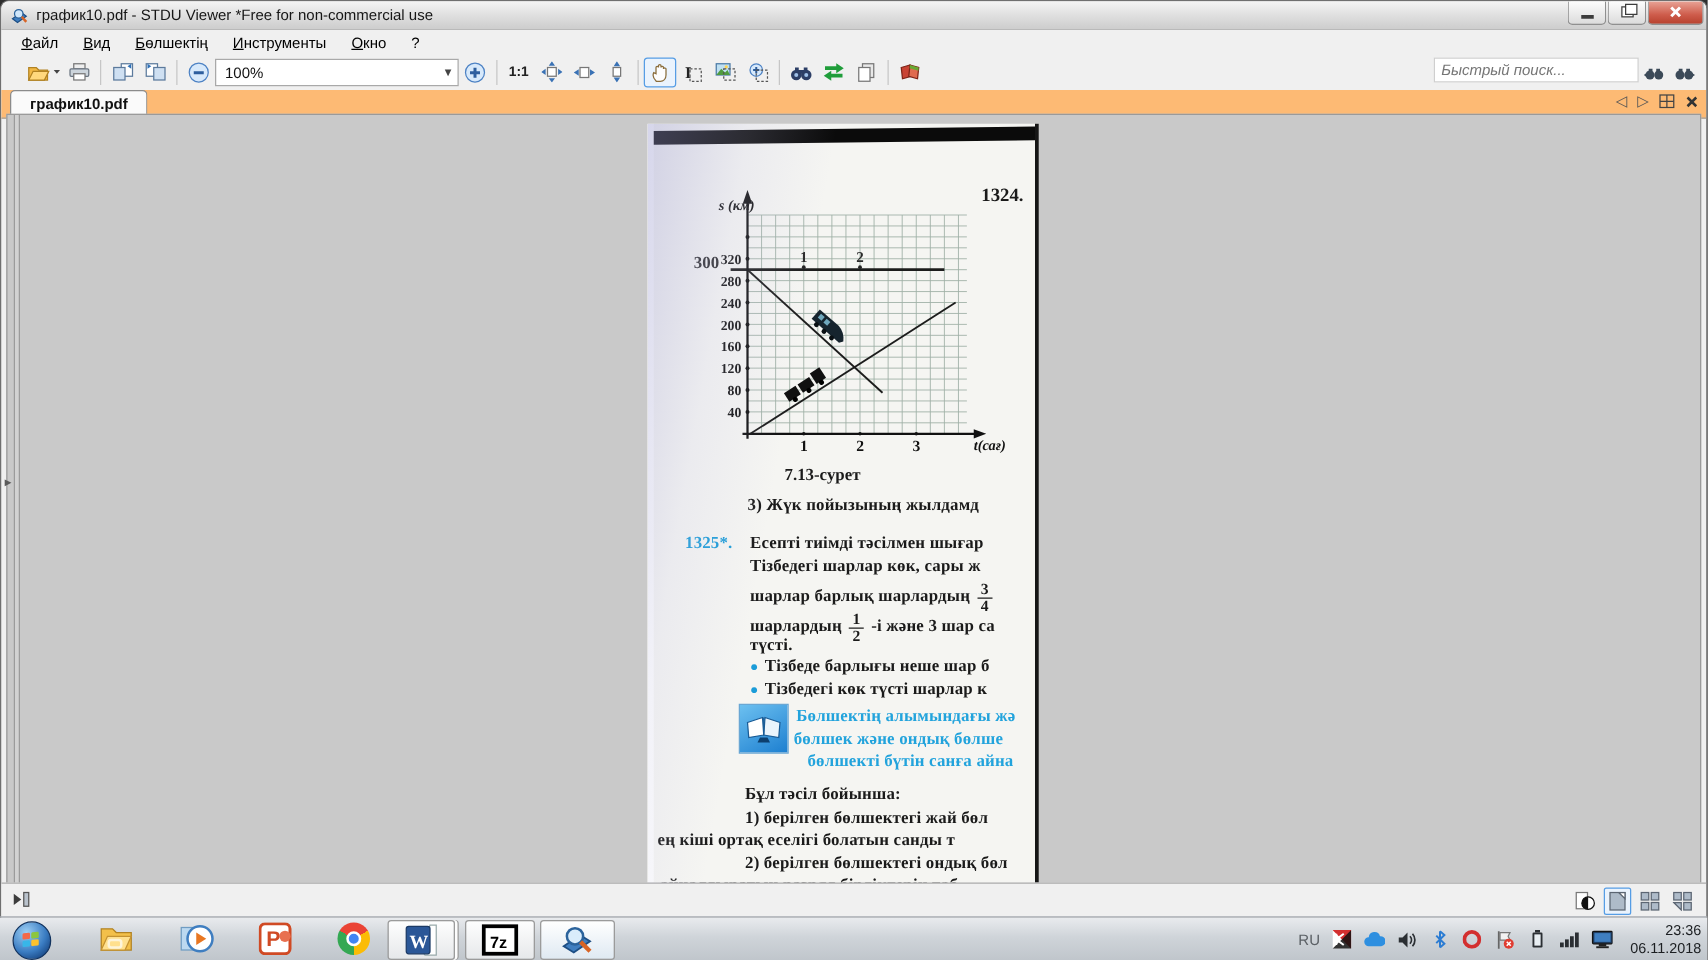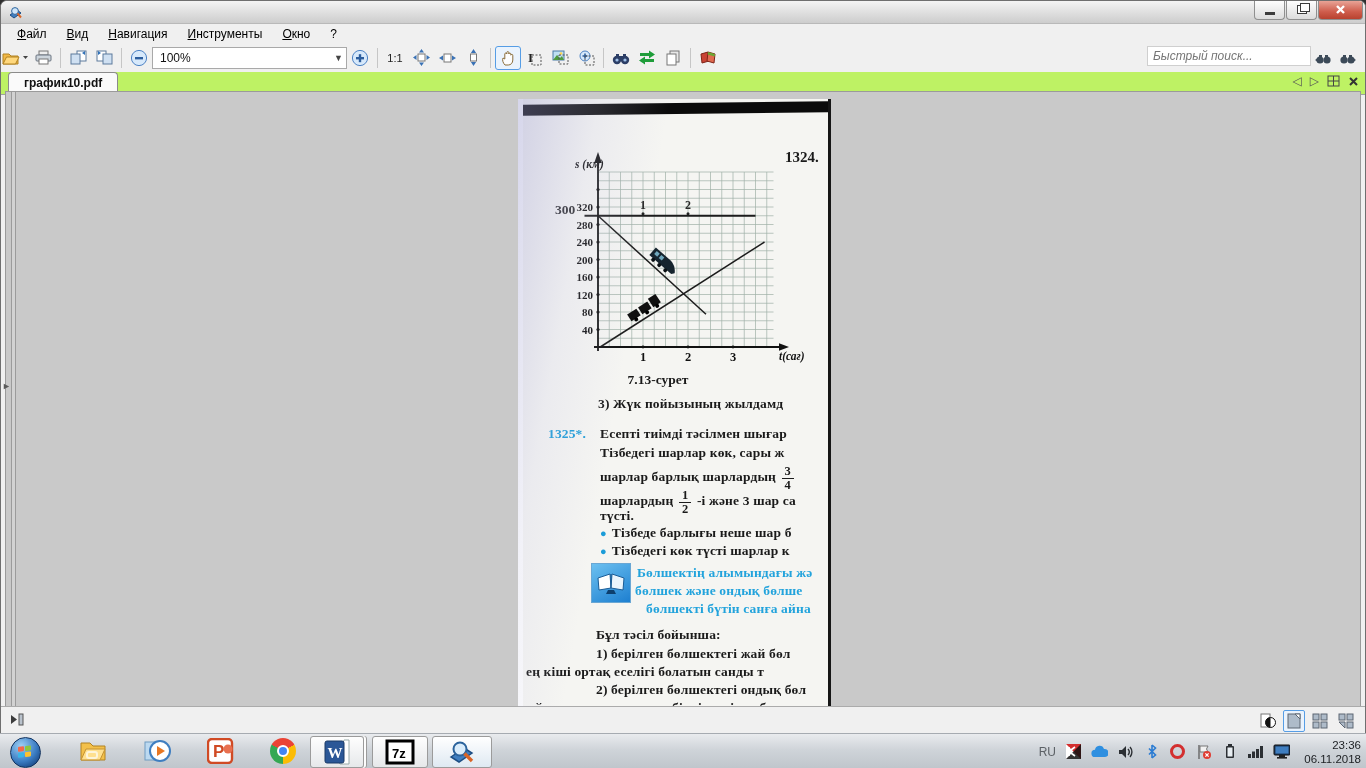--- a/index.html
+++ b/index.html
@@ -11,32 +11,32 @@
   .wbtn{width:29px;height:18px;border:1px solid #8f8f8f;border-top:none;background:linear-gradient(#fdfdfd,#dcdcdc);display:flex;align-items:center;justify-content:center;border-radius:0 0 4px 4px;margin-left:1px}
   .wbtn.close{width:43px;background:linear-gradient(#e8a396,#ce5c4b 60%,#b8422f)}
   .glyph-min{width:10px;height:3px;background:#3c3c3c;margin-top:7px}
   .glyph-rest{width:8px;height:7px;border:1px solid #3c3c3c;position:relative;background:#fff}
   .glyph-rest:before{content:"";position:absolute;left:2px;top:-3px;width:8px;height:7px;border:1px solid #3c3c3c;background:#fff}
   .menubar{height:19px;display:flex;align-items:center;padding-left:6px;font-size:12px;background:#f0f0f0}
   .menu-item{padding:2px 10px;display:inline-block}
   .menu-item::first-letter{text-decoration:underline}
   .menu-item.nou::first-letter{text-decoration:none}
   
-  .toolbar{height:27px;display:flex;align-items:center;padding:1px 0;background:#f0f0f0;position:relative}
+  .toolbar{height:27px;display:flex;align-items:center;padding:1px 20px;background:#f0f0f0;position:relative}
   .tbtn{height:22px;min-width:24px;display:flex;align-items:center;justify-content:center;border-radius:3px;border:1px solid transparent}
   .tbtn.sel{border:1px solid #569de5;background:#eaf3fd}
   .tsep{width:1px;height:20px;background:#c6c6c6;margin:0 4px}
   .combo{width:186px;height:20px;background:#fff;border:1px solid #a9a9a9;display:flex;align-items:center;font-size:12px;padding-left:7px;color:#111}
   .combo .arr{margin-left:auto;width:15px;height:100%;display:flex;align-items:center;justify-content:center;color:#444;font-size:9px}
-  .lab11{font-size:11px;font-weight:normal;color:#222}
+  .lab11{font-size:11px;font-weight:bold;color:#222}
   .qwrap{position:absolute;right:54px;top:3px;display:flex;align-items:center}
   .qsearch{width:152px;height:18px;border:1px solid #cfcfcf;background:#fff;font-style:italic;font-size:12px;color:#888;padding:0 5px;font-family:"Liberation Sans",sans-serif}
   .findbtns{position:absolute;right:6px;top:3px;display:flex;gap:3px}
   
-  .tabbar{height:22px;background:#bef264;border-bottom:1px solid #a2a2a2;position:relative;display:flex;align-items:flex-end}
+  .tabbar{height:22px;background:#fdba74;border-bottom:1px solid #a2a2a2;position:relative;display:flex;align-items:flex-end}
   .tab{margin-left:7px;height:20px;background:#fafafa;border:1px solid #8b8b8b;border-bottom:1px solid #fafafa;border-radius:4px 4px 0 0;display:flex;align-items:center;padding:0 15px;font-size:12px;font-weight:bold;color:#111}
   .tabctrl{position:absolute;right:6px;top:2px;display:flex;gap:8px;align-items:center;color:#555;font-size:12px}
   
   .docarea{position:absolute;left:4px;right:4px;top:90px;height:615px;background:#c9c9c9;border:1px solid #9a9a9a;overflow:hidden}
   .splitter{position:absolute;left:5px;top:0;bottom:0;width:3px;border-left:1px solid #9b9b9b;border-right:1px solid #9b9b9b;background:#d2d2d2}
   .expander{position:absolute;left:1px;top:380px;font-size:9px;color:#5a5a5a}
   .page{position:absolute;left:512px;top:7px;width:310px;height:608px;background:#f5f5f2;border-right:3px solid #161616;overflow:hidden;font-family:"Liberation Serif",serif;color:#1a1a1a}
   .page::before{content:"";position:absolute;inset:0;background:linear-gradient(100deg,rgba(150,150,205,.38),rgba(190,190,225,.18) 80px,rgba(0,0,0,0) 150px);pointer-events:none;z-index:5}
   .pageedge{position:absolute;left:0;top:0;width:5px;height:100%;background:#fdfdfd}
   .scanbar{position:absolute;top:4px;left:5px;right:0;height:11px;background:#0b0b0b;transform:skewY(-.7deg)}
@@ -93,39 +93,40 @@
 <div class="win">
 
   <div class="titlebar">
     <span style="display:flex">
       <svg width="15" height="15">
           <path d="M2 10 l7-5 4 3 -7 5z" fill="#3f7ec0" stroke="#1d4e84"></path>
           <circle cx="7" cy="6" r="3.4" fill="#cfe6fa" stroke="#2b639c"></circle>
           <line x1="9.4" y1="8.4" x2="13" y2="12.5" stroke="#d86426" stroke-width="2"></line>
         </svg>
     </span>
+    <span>график10.pdf - STDU Viewer *Free for non-commercial use</span>
     <div class="winbtns">
       <div class="wbtn">
           <div class="glyph-min"></div>
         </div>
       <div class="wbtn">
           <div class="glyph-rest"></div>
         </div>
       <div class="wbtn close">
         <svg width="11" height="11">
             <path d="M2 2 L9 9 M9 2 L2 9" stroke="#fff" stroke-width="2.4"></path>
           </svg>
       </div>
     </div>
   </div>
 
   <div class="menubar">
     <span class="menu-item">Файл</span>
     <span class="menu-item">Вид</span>
-    <span class="menu-item">Навигация</span>
+    <span class="menu-item">Бөлшектің</span>
     <span class="menu-item">Инструменты</span>
     <span class="menu-item">Окно</span>
     <span class="menu-item nou">?</span>
   </div>
 
   <div class="toolbar">
     <div class="tbtn">
       <svg width="20" height="14">
           <path d="M1 3 h6 l2 2 h7 v8 H1z" fill="#f2b844" stroke="#b18223"></path>
           <path d="M1 13 L4.5 6 h12.5 l-3.5 7z" fill="#ffd87d" stroke="#b18223"></path>

